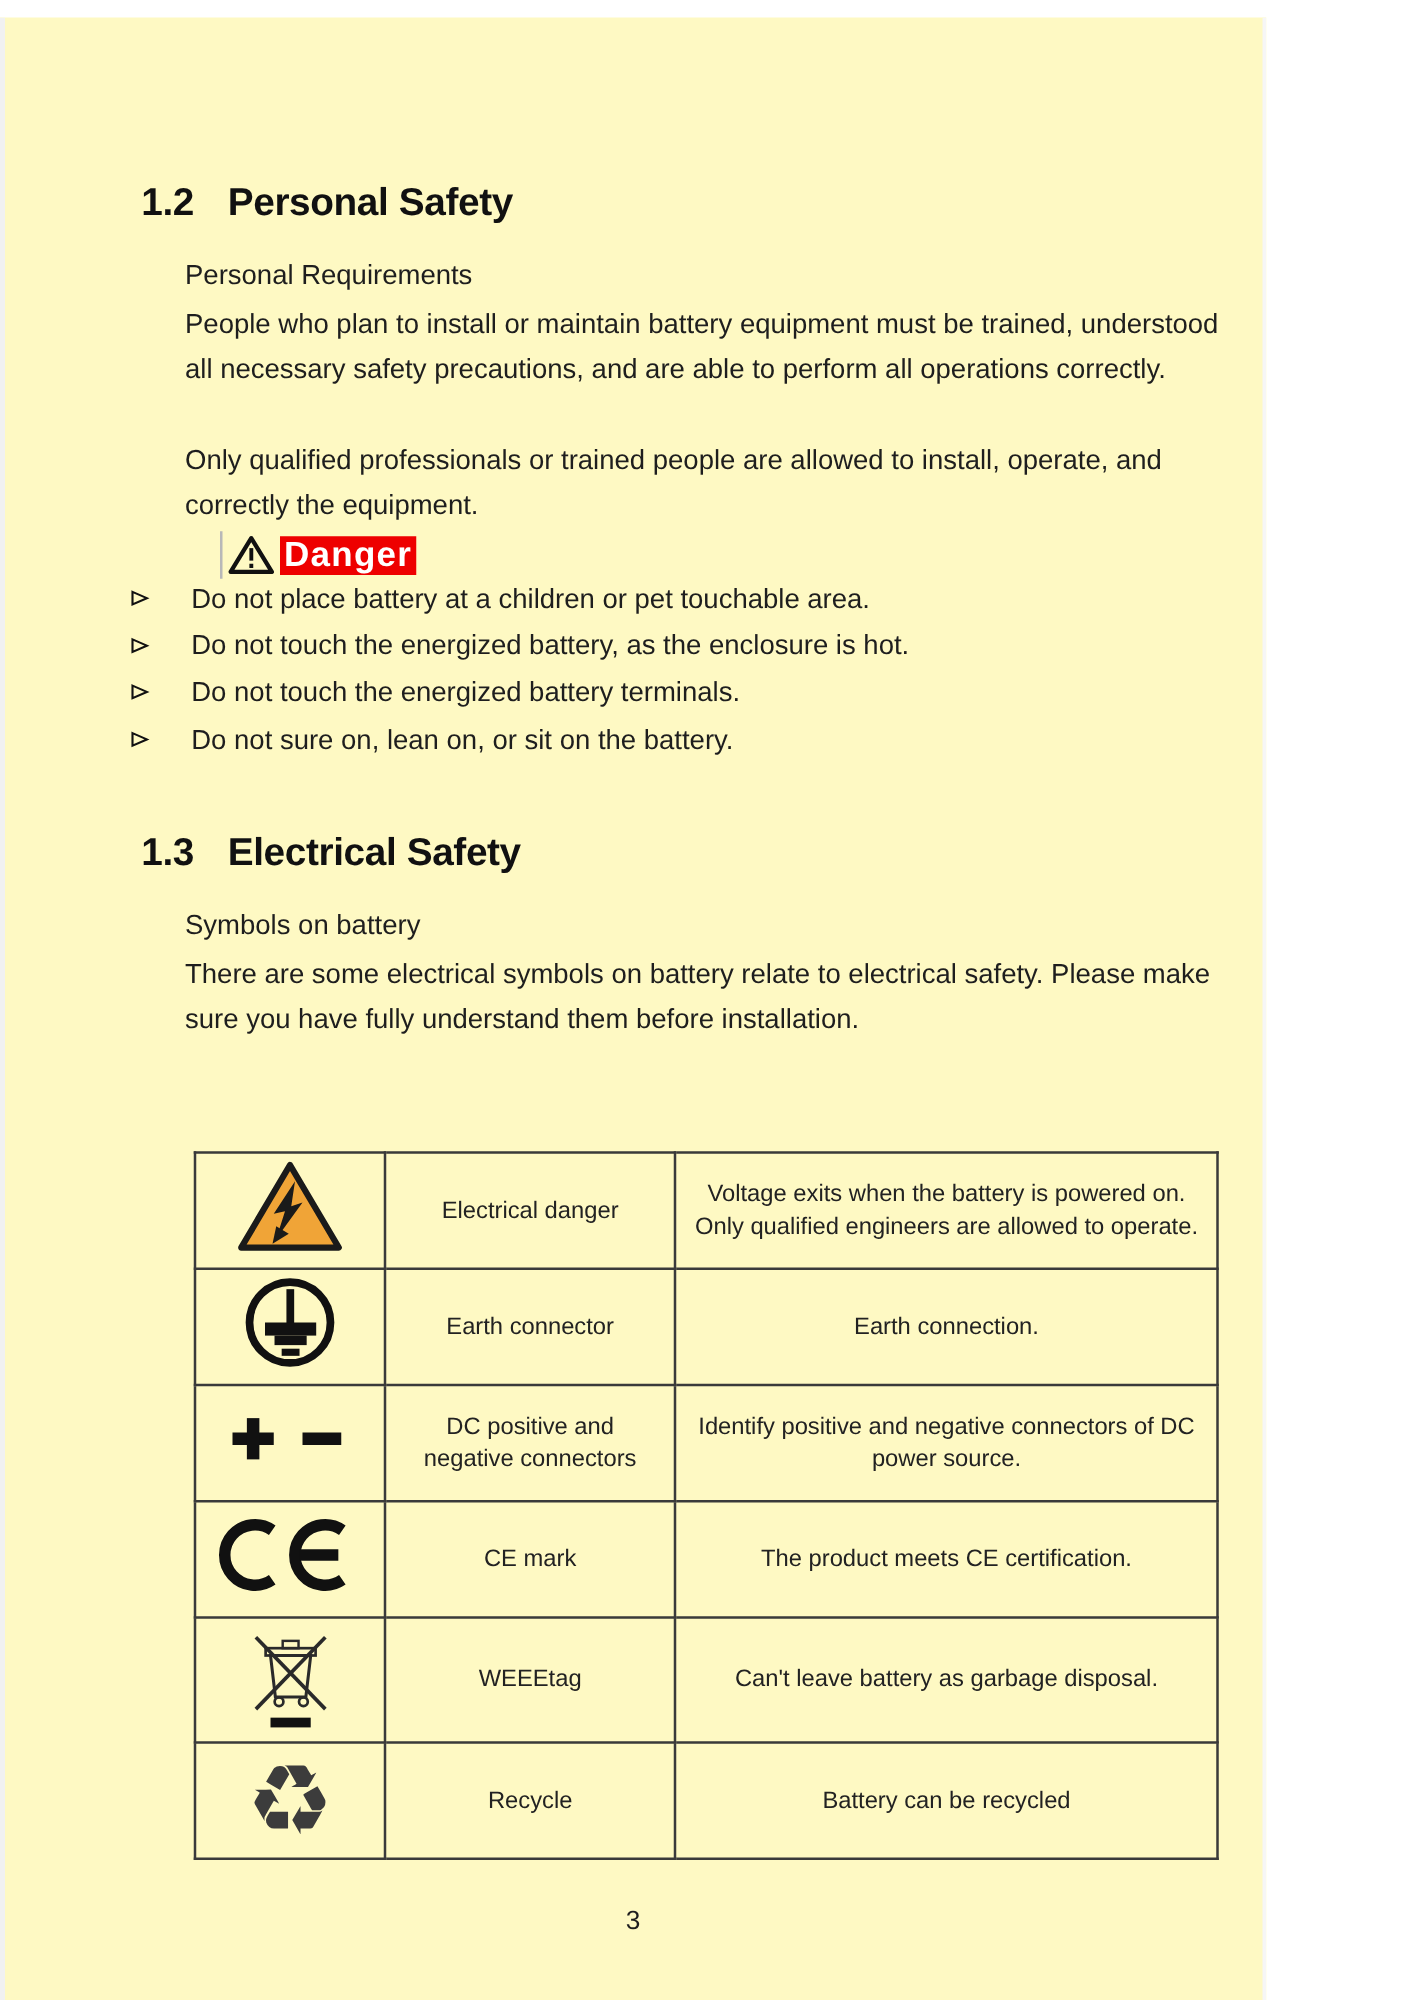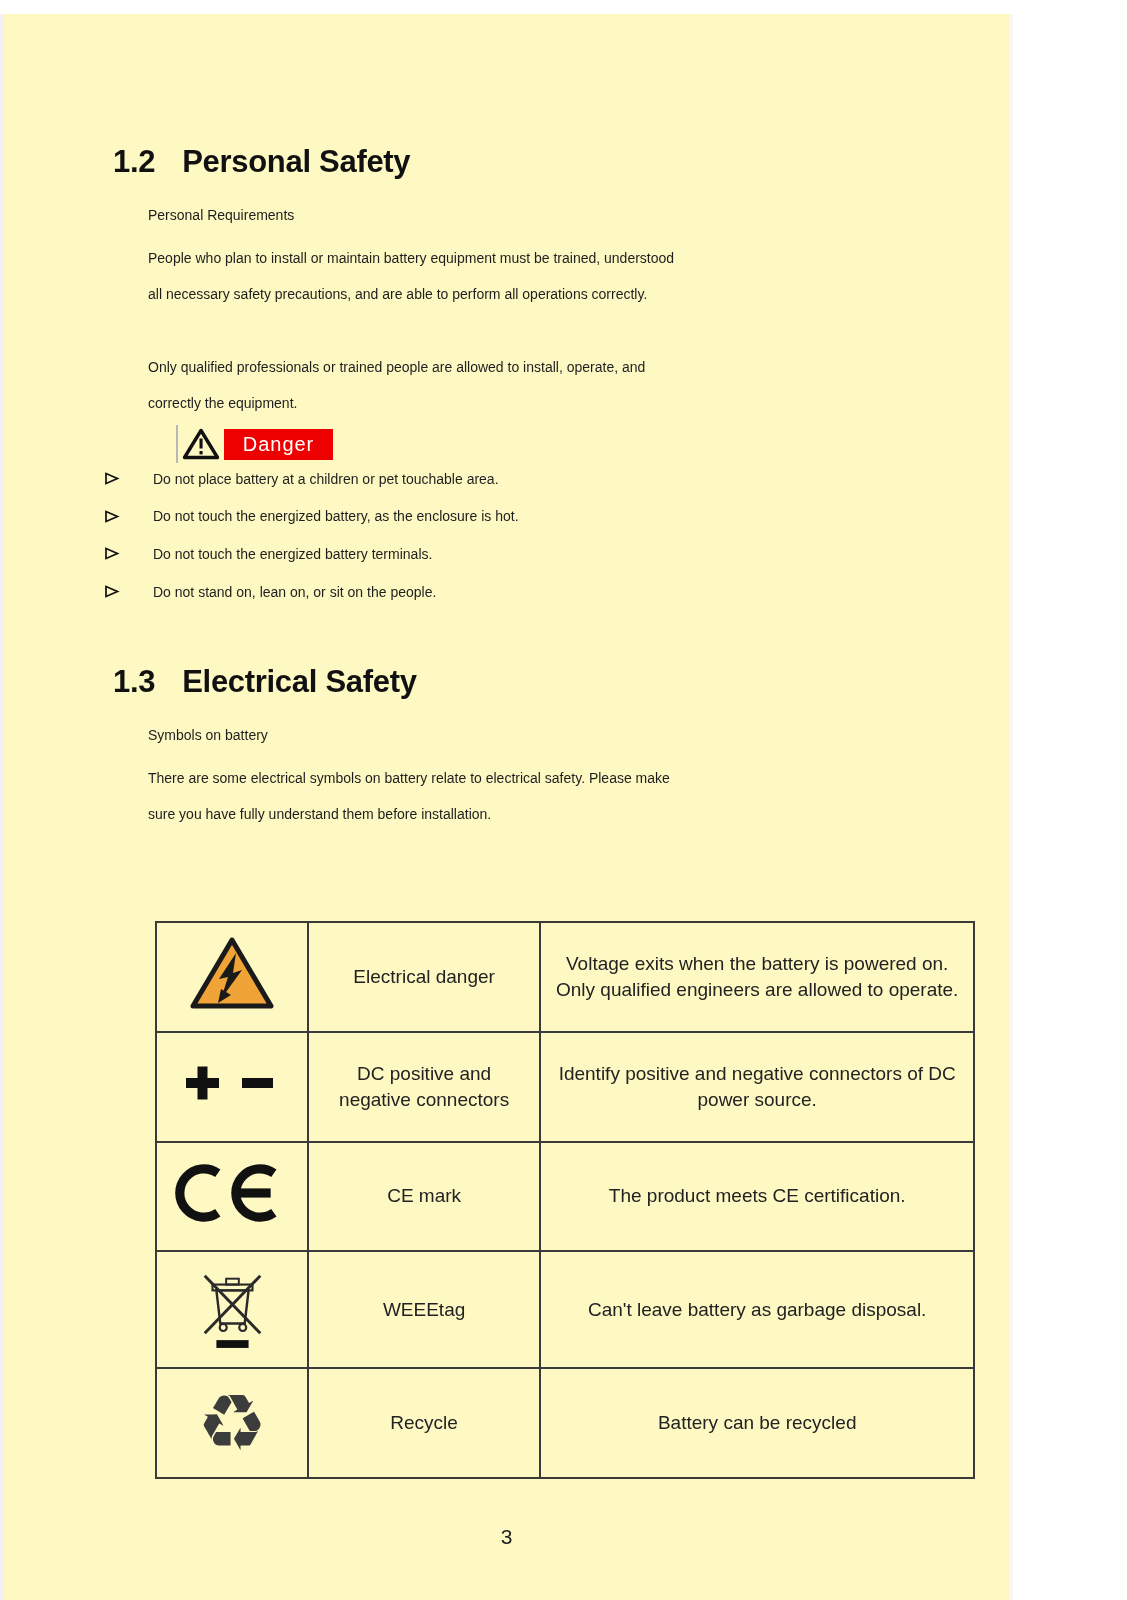--- a/index.html
+++ b/index.html
@@ -19,42 +19,42 @@
 
   .sec-heading {
     position:absolute; left:113px;
     font-size:31px; font-weight:bold; color:#111;
     letter-spacing:-0.3px; white-space:nowrap;
   }
   .sec-heading .sec-num { margin-right:27px; }
   #heading-12 { top:130px; }
   #heading-13 { top:650px; }
 
-  .body-text { font-size:14px; color:#1e1e1e; }
+  .body-text { font-size:22px; color:#1e1e1e; }
   .subhead { position:absolute; left:148px; white-space:nowrap; }
   #subhead-personal  { top:193px; }
   #subhead-symbols   { top:713px; }
 
   .para { position:absolute; left:148px; line-height:35.5px; }
   #para-people   { top:227px; }
   #para-only     { top:336px; }
   #para-symbols  { top:747px; }
   .para div { white-space:nowrap; }
 
   .danger-row {
     position:absolute; left:176px; top:411px;
     display:flex; align-items:center; height:38px;
   }
   .danger-vline { width:2px; height:38px; background:#b8b8b8; margin-right:4px; }
   .danger-tri { margin-right:4px; display:block; }
   .danger-badge {
     background:#ee0000; color:#ffffff;
     width:109px; height:31px;
     display:flex; align-items:center; justify-content:center;
-    font-size:20px; font-weight:normal; letter-spacing:1px;
+    font-size:28px; font-weight:bold; letter-spacing:1px;
   }
 
   .bullet-list { position:absolute; left:104px; top:446px; }
   .bullet-item { display:flex; align-items:center; height:37.6px; }
   .bullet-arrow { flex:0 0 auto; margin-right:33px; display:block; }
   .bullet-text { white-space:nowrap; }
 
   table.symbols {
     position:absolute; left:155px; top:907px;
     width:820px; height:558px;
@@ -126,21 +126,21 @@
     <div class="bullet-item">
       <svg class="bullet-arrow" width="16" height="15" viewBox="0 0 16 15">
           <path d="M2 2.5 L13.5 7.5 L2 12.5 Z" fill="none" stroke="#111" stroke-width="1.7"></path>
         </svg>
       <span class="bullet-text body-text">Do not touch the energized battery terminals.</span>
     </div>
     <div class="bullet-item">
       <svg class="bullet-arrow" width="16" height="15" viewBox="0 0 16 15">
           <path d="M2 2.5 L13.5 7.5 L2 12.5 Z" fill="none" stroke="#111" stroke-width="1.7"></path>
         </svg>
-      <span class="bullet-text body-text">Do not stand on, lean on, or sit on the people.</span>
+      <span class="bullet-text body-text">Do not sure on, lean on, or sit on the battery.</span>
     </div>
   </div>
 
   <div class="sec-heading" id="heading-13">
     <span class="sec-num">1.3</span><span>Electrical Safety</span>
   </div>
 
   <div class="subhead body-text" id="subhead-symbols">Symbols on battery</div>
 
   <div class="para body-text" id="para-symbols">
@@ -153,20 +153,33 @@
       <tr class="sym-row">
         <td class="c-icon">
           <svg width="90" height="80" viewBox="0 0 90 80">
             <path d="M45 7 L84 73 L6 73 Z" fill="#f0a437" stroke="#1a1a1a" stroke-width="5" stroke-linejoin="round"></path>
             <polygon points="49,20 32,46 41,44 34,66 55,37 46,40" fill="#1a1a1a"></polygon>
             <polygon points="31,70 34,56 44,62" fill="#1a1a1a"></polygon>
           </svg>
         </td>
         <td class="c-name">Electrical danger</td>
         <td class="c-desc">Voltage exits when the battery is powered on. Only qualified engineers are allowed to operate.</td>
+      </tr>
+      <tr class="sym-row">
+        <td class="c-icon">
+          <svg width="80" height="80" viewBox="0 0 84 84">
+            <circle cx="42" cy="42" r="34" fill="none" stroke="#111" stroke-width="6.5"></circle>
+            <rect x="39" y="14" width="6.5" height="30" fill="#111"></rect>
+            <rect x="21" y="42" width="43" height="11" fill="#111"></rect>
+            <rect x="29" y="53" width="27" height="8" fill="#111"></rect>
+            <rect x="35" y="64" width="15" height="6" fill="#111"></rect>
+          </svg>
+        </td>
+        <td class="c-name">Earth connector</td>
+        <td class="c-desc">Earth connection.</td>
       </tr>
       <tr class="sym-row">
         <td class="c-icon">
           <svg width="104" height="44" viewBox="0 0 104 44">
             <rect x="6" y="17" width="33" height="10" fill="#111"></rect>
             <rect x="17.5" y="5.5" width="10" height="33" fill="#111"></rect>
             <rect x="62" y="17" width="31" height="10" fill="#111"></rect>
           </svg>
         </td>
         <td class="c-name">DC positive and negative connectors</td>

